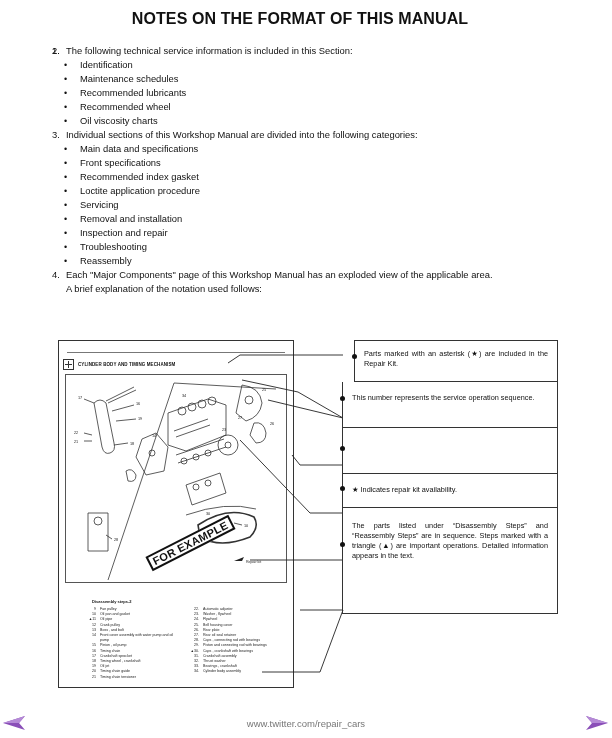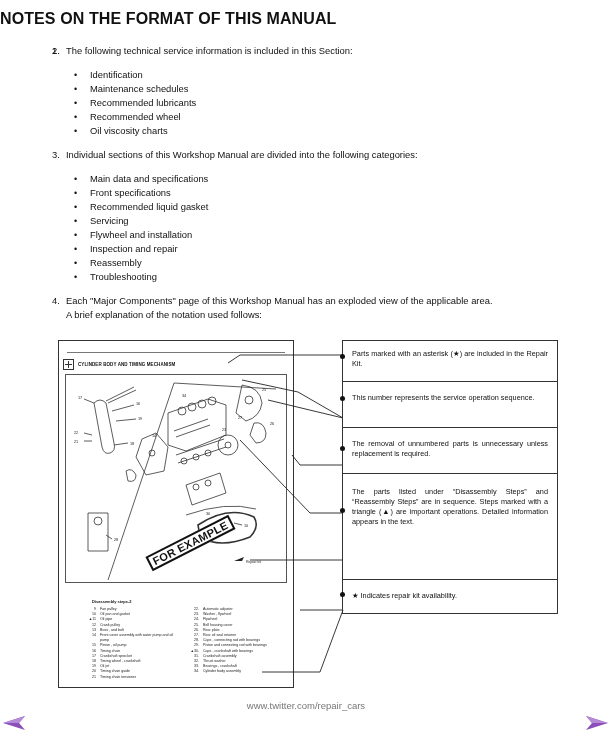--- a/index.html
+++ b/index.html
@@ -1,21 +1,21 @@
 <!DOCTYPE html>
 <html><head>
 <meta charset="utf-8">
 <style>
   html, body { margin:0; padding:0; background:#ffffff; }
   body { width:612px; height:738px; position:relative; overflow:hidden; font-family:"Liberation Sans", sans-serif; color:#111; }
-  .title { position:absolute; top:10px; left:0; width:600px; font-weight:bold; font-size:16px; letter-spacing:0.1px; }
+  .title { position:absolute; top:10px; left:0; width:600px; text-align:center; font-weight:bold; font-size:16px; letter-spacing:0.1px; }
   .list { position:absolute; left:52px; top:44px; width:540px; font-size:9.4px; line-height:14px; }
   .item { position:relative; padding-left:14px; }
   .item .num { position:absolute; left:0; top:0; }
-  .bullets { margin:10px; padding:0; list-style:none; }
+  .bullets { margin:0; padding:0; list-style:none; }
   .bullets li { position:relative; padding-left:28px; }
   .bullets li::before { content:"•"; position:absolute; left:12px; top:0; font-size:9px; }
   .cont { display:block; }
 
   
   .figure { position:absolute; left:58px; top:340px; width:234px; height:346px; border:1px solid #333; background:#fff; }
   .fig-rule { position:absolute; left:8px; right:8px; top:11px; border-top:1px solid #777; }
   .fig-hdr { position:absolute; left:4px; top:16px; height:14px; display:flex; align-items:center; gap:4px; }
   .fig-logo { width:11px; height:11px; border:1px solid #333; position:relative; box-sizing:border-box; }
   .fig-logo::before { content:""; position:absolute; left:4px; top:1px; width:1px; height:7px; background:#333; }
@@ -27,32 +27,32 @@
   .steps-title { position:absolute; left:33px; top:258px; font-size:4px; font-weight:bold; }
   .steps { position:absolute; top:266px; font-size:3.6px; line-height:5.2px; color:#222; }
   .steps.c1 { left:25px; width:95px; }
   .steps.c2 { left:128px; width:90px; }
   .steps .s { display:flex; }
   .steps .s .n { width:12px; text-align:right; padding-right:4px; flex:none; }
 
   
   .callouts { position:absolute; left:342px; top:340px; width:216px; }
   .cbox { border:1px solid #333; border-top:none; padding:7px 9px; font-size:7.3px; line-height:10px; text-align:justify; position:relative; box-sizing:border-box; }
-  .cbox:first-child { border-top:1px solid #333; }
+  .cbox:first-child { border-top:1px solid #333;margin-left:12px; }
   .cbox.b1 { height:42px; padding-top:8px; }
   .cbox.b2 { height:72px; padding-top:11px; }
   .cbox.b3 { height:46px; padding-top:11px; }
   .cbox.b4 { height:46px; padding-top:11px; }
   .cbox.b5 { height:34px; padding-top:11px; }
   .cbox.b6 { height:106px; padding-top:13px; }
   .cbox .dot { position:absolute; left:-3px; width:5px; height:5px; background:#111; border-radius:50%; }
   .leaders { position:absolute; left:0; top:0; pointer-events:none; }
 
   
-  .footer-url { position:absolute; top:700px; left:0; width:612px; text-align:center; font-size:9.5px; color:#777; }
+  .footer-url { position:absolute; top:718px; left:0; width:612px; text-align:center; font-size:9.5px; color:#777; }
   .nav { position:absolute; top:716px; width:22px; height:14px; cursor:pointer; }
   .nav.prev { left:3px; }
   .nav.next { left:586px; }
 </style>
 </head>
 <body>
 
 <div class="title">NOTES ON THE FORMAT OF THIS MANUAL</div>
 
 <div class="list">
@@ -70,26 +70,27 @@
     <li>Recommended wheel</li>
     <li>Oil viscosity charts</li>
   </ul>
   <div class="item">
     <span class="num">3.</span>
     <span>Individual sections of this Workshop Manual are divided into the following categories:</span>
   </div>
   <ul class="bullets">
     <li>Main data and specifications</li>
     <li>Front specifications</li>
-    <li>Recommended liquid gasket</li>
+    <li>Recommended index gasket</li>
+    <li>Loctite application procedure</li>
     <li>Servicing</li>
-    <li>Flywheel and installation</li>
+    <li>Removal and installation</li>
     <li>Inspection and repair</li>
+    <li>Troubleshooting</li>
     <li>Reassembly</li>
-    <li>Troubleshooting</li>
   </ul>
   <div class="item">
     <span class="num">4.</span>
     <span>Each "Major Components" page of this Workshop Manual has an exploded view of the applicable area.</span>
     <span class="cont">A brief explanation of the notation used follows:</span>
   </div>
 </div>
 
 <div class="figure">
   <div class="fig-rule"></div>
@@ -306,29 +307,28 @@
   <div class="cbox b1">
     <span class="dot" style="top:13px"></span>
     <span>Parts marked with an asterisk (★) are included in the Repair Kit.</span>
   </div>
   <div class="cbox b3">
     <span class="dot" style="top:14px"></span>
     <span>This number represents the service operation sequence.</span>
   </div>
   <div class="cbox b4">
     <span class="dot" style="top:18px"></span>
-    <span>The removal of unnumbered parts is unnecessary unless replacement is required.</span>
+  </div>
+  <div class="cbox b5">
+    <span class="dot" style="top:12px"></span>
+    <span>★ Indicates repair kit availability.</span>
   </div>
   <div class="cbox b6">
     <span class="dot" style="top:34px"></span>
     <span>The parts listed under “Disassembly Steps” and “Reassembly Steps” are in sequence. Steps marked with a triangle (▲) are important operations. Detailed information appears in the text.</span>
-  </div>
-  <div class="cbox b5">
-    <span class="dot" style="top:12px"></span>
-    <span>★ Indicates repair kit availability.</span>
   </div>
 </div>
 
 <div class="nav prev" title="Previous page">
   <svg width="22" height="14" viewBox="0 0 22 14">
     <polygon points="0,7 22,0 16,7 22,14" fill="#8a4fb8"></polygon>
     <polygon points="0,7 22,0 16,7" fill="#b58ad6"></polygon>
   </svg>
 </div>
 <div class="footer-url">www.twitter.com/repair_cars</div>

